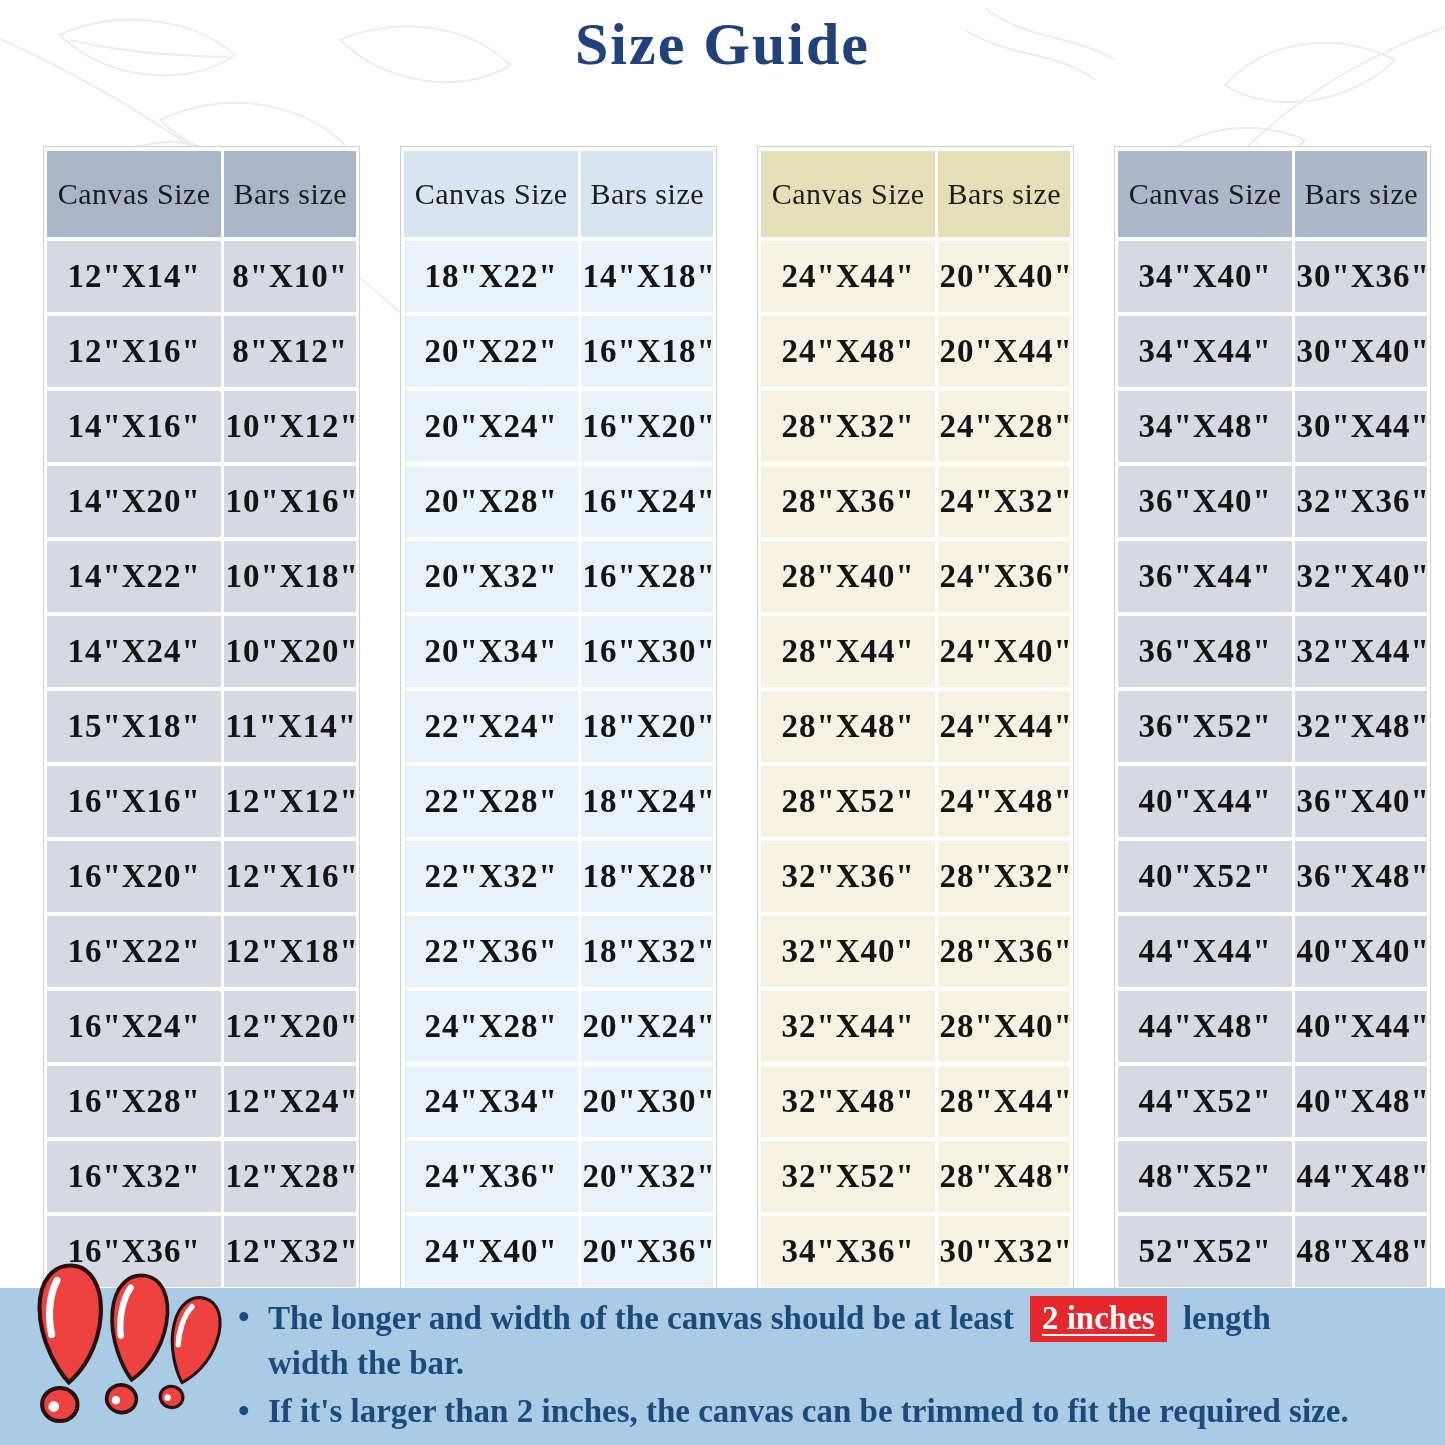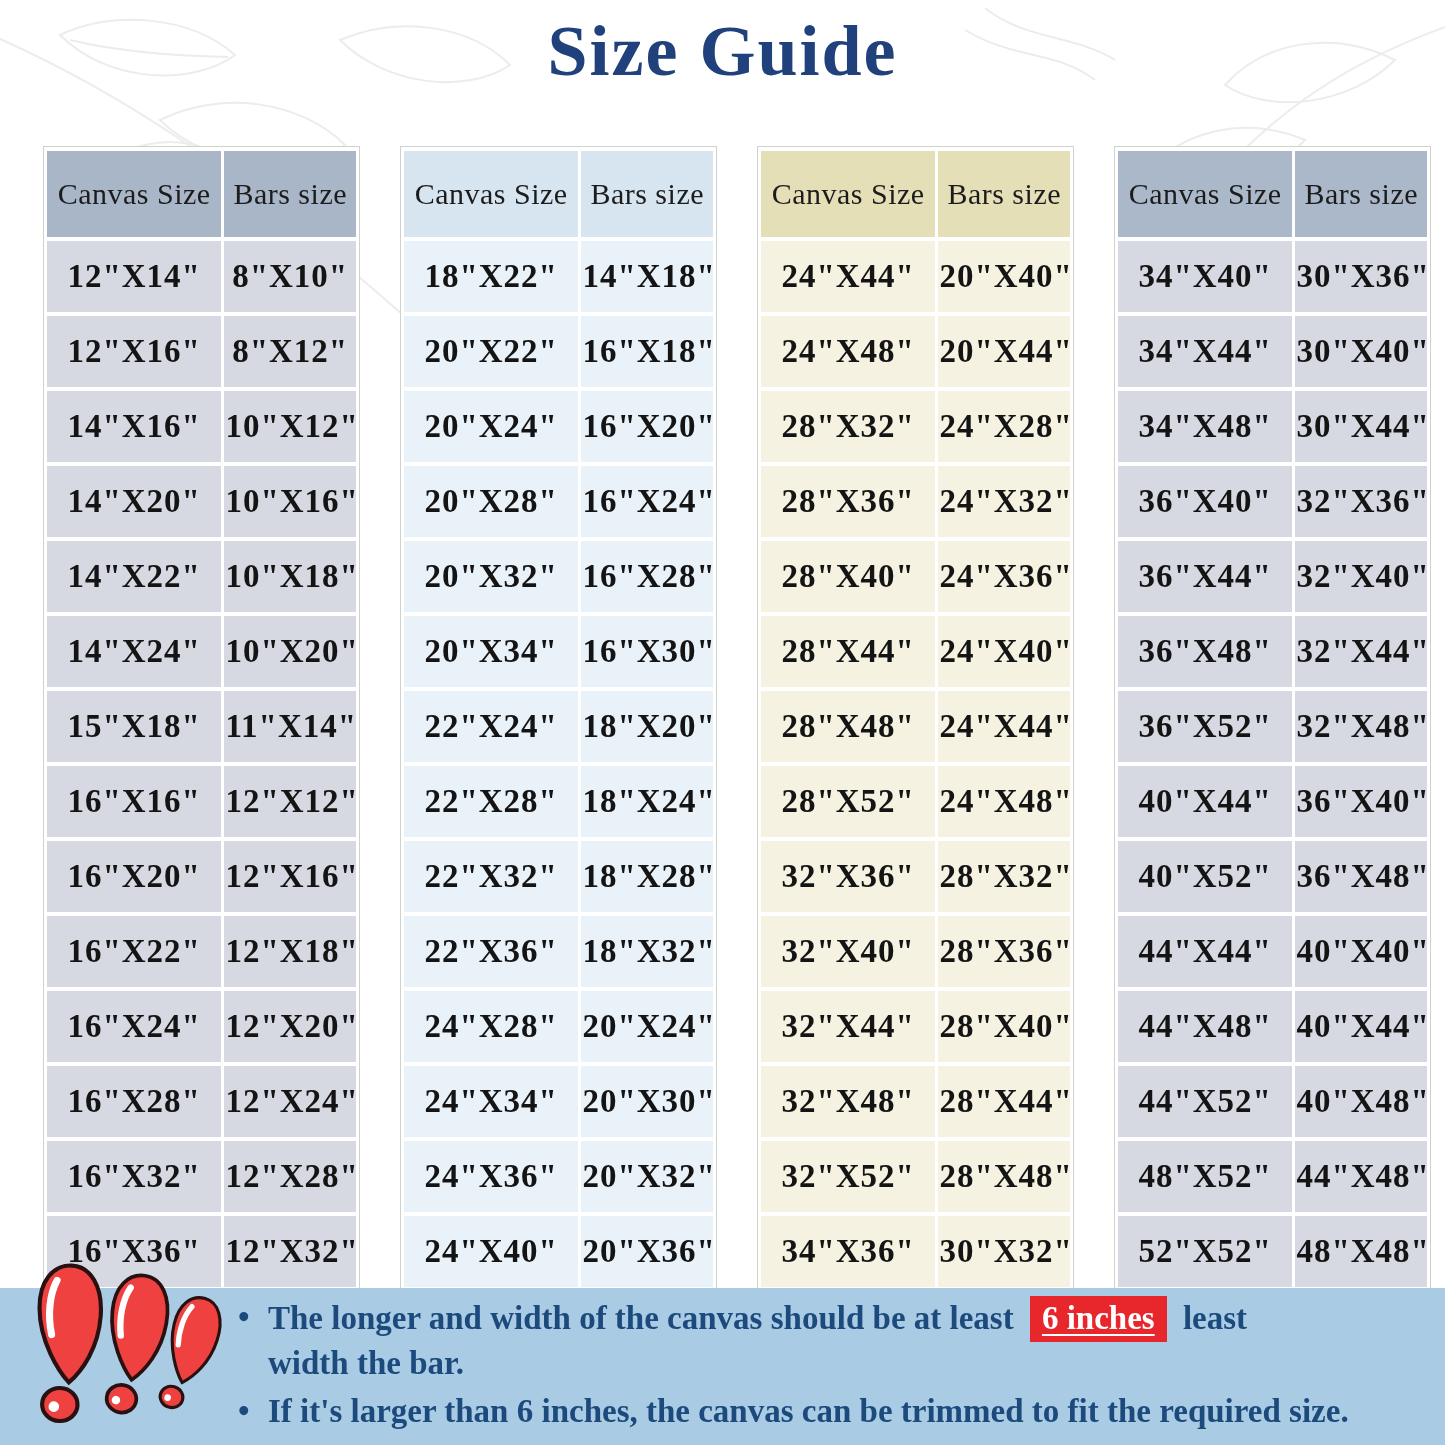--- a/index.html
+++ b/index.html
@@ -7,21 +7,21 @@
     position:relative; width:1445px; height:1445px;
     background:#ffffff; overflow:hidden;
     font-family:"Liberation Serif", serif;
   }
   .leaf-deco { position:absolute; pointer-events:none; }
   .leaf-left { top:0; left:0; }
   .leaf-right { top:0; right:0; }
 
   .title {
     position:absolute; top:10px; left:0; width:100%;
-    text-align:center; font-size:72px; font-weight:700;
+    text-align:center; font-size:60px; font-weight:700;
     letter-spacing:2px; color:#21417c;
   }
 
   .tables-row {
     position:absolute; top:146px; left:14px; width:1417px;
     display:flex; gap:11px;
   }
   .group {
     flex:1; border:1px solid #cfd2cc; background:#ffffff;margin-left:29px;
   }
@@ -394,24 +394,24 @@
       <ellipse cx="24" cy="121" rx="13" ry="12" fill="currentColor" stroke="#2a1111" stroke-width="3.5"></ellipse>
       <circle cx="20" cy="123" r="3.8" fill="#ffffff"></circle>
     </g>
   </svg>
 
   <div class="notes" style="color: rgb(28, 74, 124);">
     <div class="note-line">
       <span class="bullet">•</span>
       <span class="note-text">
         <span>The longer and width of the canvas should be at least</span>
-        <span class="hl" style="background: rgb(232, 39, 45); color: rgb(255, 255, 255);">6 inches</span>
-        <span>least</span><br>
+        <span class="hl" style="background: rgb(232, 39, 45); color: rgb(255, 255, 255);">2 inches</span>
+        <span>length</span><br>
         <span>width the bar.</span>
       </span>
     </div>
     <div class="note-line">
       <span class="bullet">•</span>
-      <span class="note-text">If it's larger than 6 inches, the canvas can be trimmed to fit the required size.</span>
+      <span class="note-text">If it's larger than 2 inches, the canvas can be trimmed to fit the required size.</span>
     </div>
   </div>
 
 </div>
 
 </body></html>

